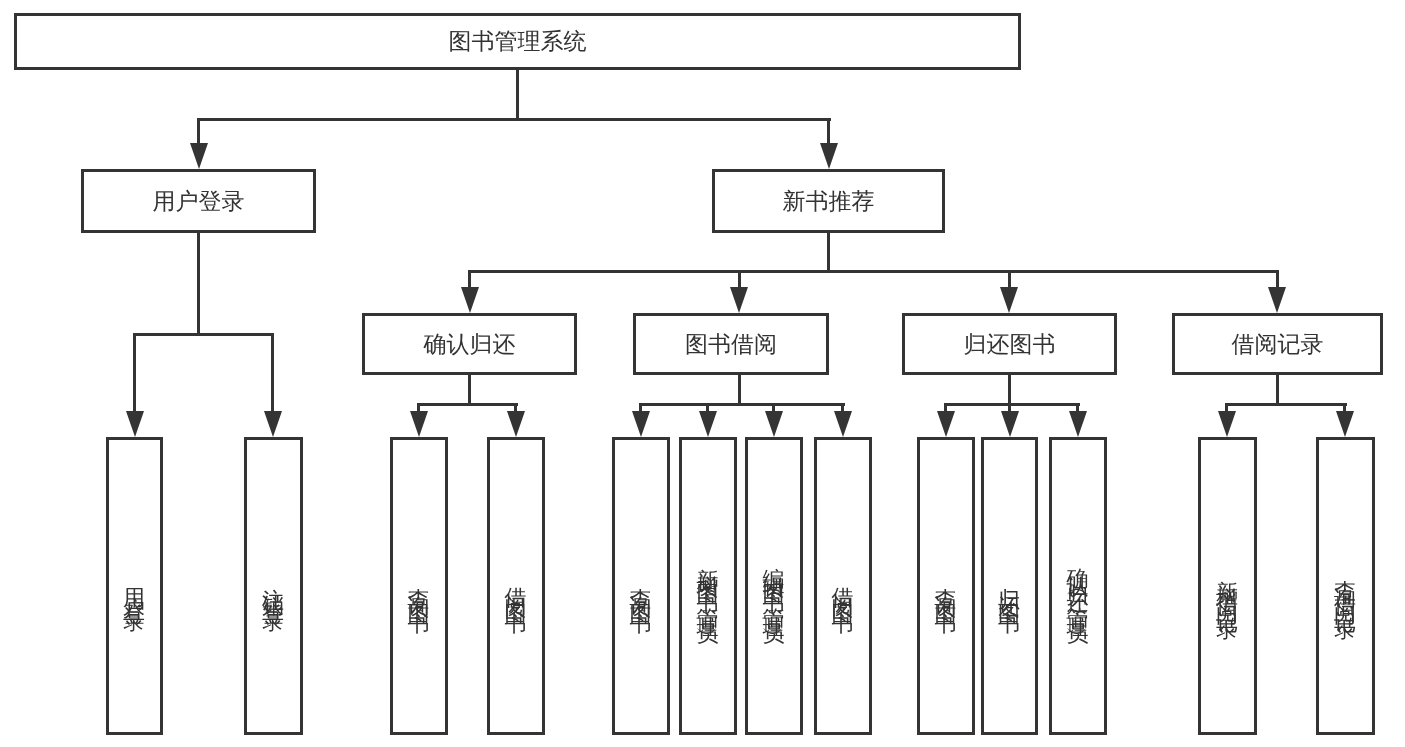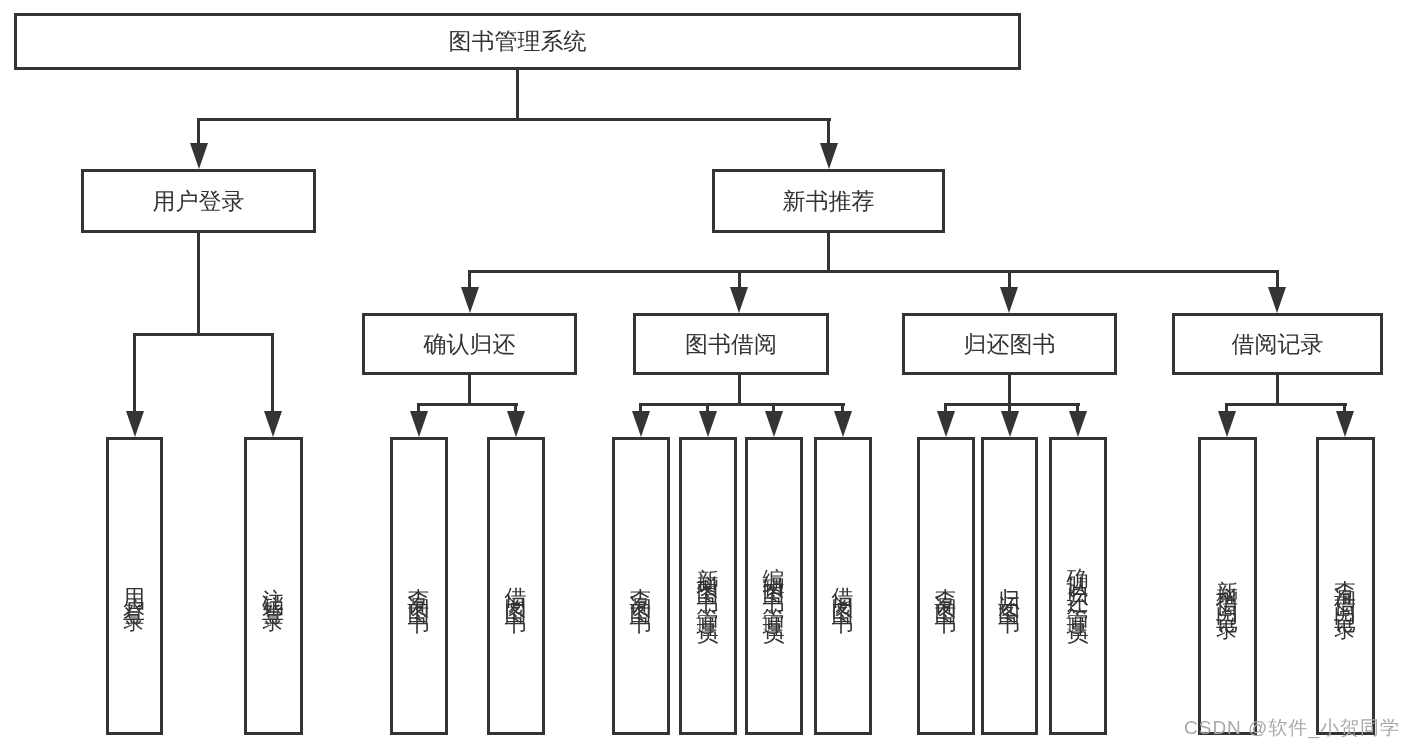--- a/index.html
+++ b/index.html
@@ -162,15 +162,14 @@
     <span>确认归还（管理员）</span>
     </div>
 
   <div class="box vbox" style="left:1198px;top:437px;width:59px;height:298px">
     <span>新增借阅记录</span>
     </div>
   <div class="box vbox" style="left:1316px;top:437px;width:59px;height:298px">
     <span>查询借阅记录</span>
     </div>
 
-  <div class="watermark">CSDN @软件_小贺同学</div>
 
 </div>
 
 </body></html>

